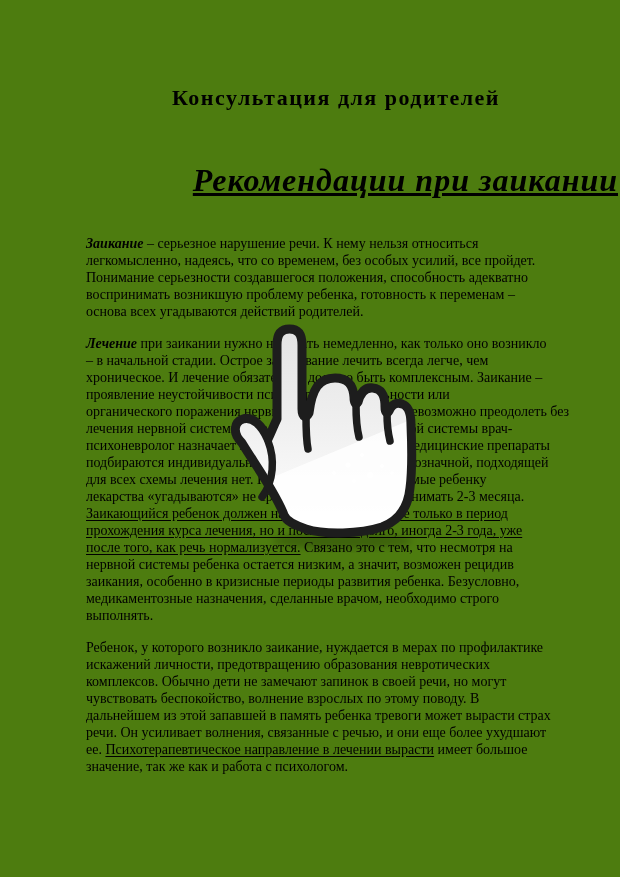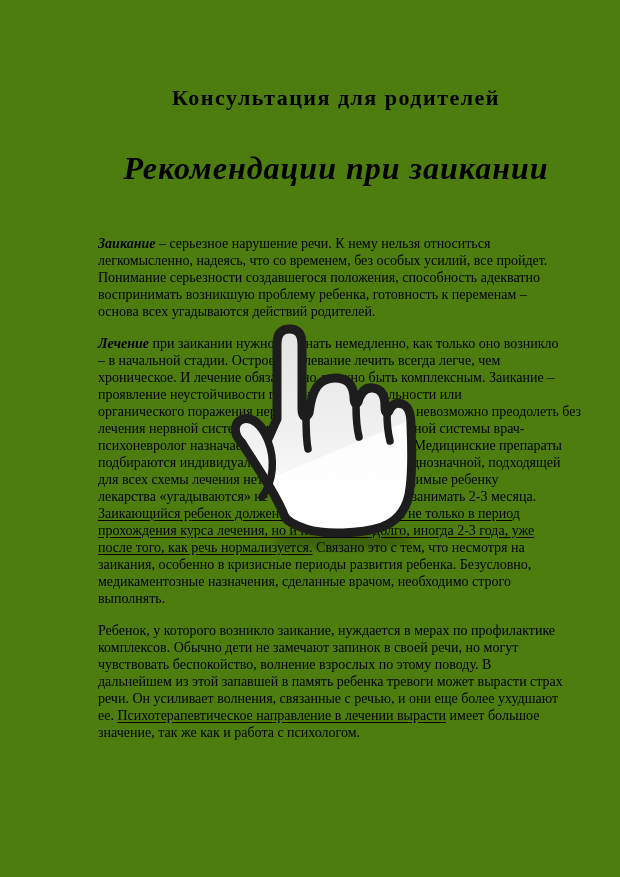--- a/index.html
+++ b/index.html
@@ -13,29 +13,30 @@
     padding-left:12px;
   }
   .title{
     position:absolute;top:85px;left:86px;width:500px;
     margin:0;text-align:center;
     font-size:22px;font-weight:bold;letter-spacing:1.5px;
     font-family:"Liberation Serif","DejaVu Serif",serif;
   }
   .subtitle{
     position:absolute;top:150px;left:66px;width:540px;
-    margin:0;text-align:center;
+    margin:12px;text-align:right;
     font-size:32px;font-weight:bold;font-style:italic;letter-spacing:1px;
     font-family:"Liberation Serif","DejaVu Serif",serif;
+    text-decoration:underline;
   }
   .doc-body{
     position:absolute;left:86px;top:235px;width:510px;
     font-size:14px;line-height:17px;
   }
-  .paragraph{margin:0 0 15px 12px;}
+  .paragraph{margin:0 0 15px 0;}
   .line{white-space:nowrap;height:17px;}
   .seg-lead{font-weight:bold;font-style:italic;}
   .seg-underline{text-decoration:underline;text-underline-offset:2px;}
   .seg-normal{}
   .cursor{
     position:absolute;left:222px;top:323px;width:200px;height:230px;
     pointer-events:none;
   }
 </style>
 </head>
@@ -61,26 +62,28 @@
         <div class="line"><span class="seg-normal">проявление неустойчивости психонервной деятельности или</span></div>
         <div class="line"><span class="seg-normal">органического поражения нервной системы, которое невозможно преодолеть без</span></div>
         <div class="line"><span class="seg-normal">лечения нервной системы в целом. Для лечения нервной системы врач-</span></div>
         <div class="line"><span class="seg-normal">психоневролог назначает медикаментозное лечение. Медицинские препараты</span></div>
         <div class="line"><span class="seg-normal">подбираются индивидуально для каждого ребенка, однозначной, подходящей</span></div>
         <div class="line"><span class="seg-normal">для всех схемы лечения нет. Поэтому иногда необходимые ребенку</span></div>
         <div class="line"><span class="seg-normal">лекарства «угадываются» не сразу, и лечение может занимать 2-3 месяца.</span></div>
         <div class="line"><span class="seg-underline">Заикающийся ребенок должен наблюдаться у врача не только в период</span></div>
         <div class="line"><span class="seg-underline">прохождения курса лечения, но и после этого долго, иногда 2-3 года, уже</span></div>
         <div class="line"><span class="seg-underline">после того, как речь нормализуется.</span><span class="seg-normal"> Связано это с тем, что несмотря на</span></div>
+        <div class="line"><span class="seg-normal">нервной системы ребенка остается низким, а значит, возможен рецидив</span></div>
         <div class="line"><span class="seg-normal">заикания, особенно в кризисные периоды развития ребенка. Безусловно,</span></div>
         <div class="line"><span class="seg-normal">медикаментозные назначения, сделанные врачом, необходимо строго</span></div>
         <div class="line"><span class="seg-normal">выполнять.</span></div>
       </div>
       <div class="paragraph">
         <div class="line"><span class="seg-normal">Ребенок, у которого возникло заикание, нуждается в мерах по профилактике</span></div>
+        <div class="line"><span class="seg-normal">искажений личности, предотвращению образования невротических</span></div>
         <div class="line"><span class="seg-normal">комплексов. Обычно дети не замечают запинок в своей речи, но могут</span></div>
         <div class="line"><span class="seg-normal">чувствовать беспокойство, волнение взрослых по этому поводу. В</span></div>
         <div class="line"><span class="seg-normal">дальнейшем из этой запавшей в память ребенка тревоги может вырасти страх</span></div>
         <div class="line"><span class="seg-normal">речи. Он усиливает волнения, связанные с речью, и они еще более ухудшают</span></div>
         <div class="line"><span class="seg-normal">ее. </span><span class="seg-underline">Психотерапевтическое направление в лечении вырасти</span><span class="seg-normal"> имеет большое</span></div>
         <div class="line"><span class="seg-normal">значение, так же как и работа с психологом.</span></div>
       </div>
     </div>
 
   <div class="cursor">

